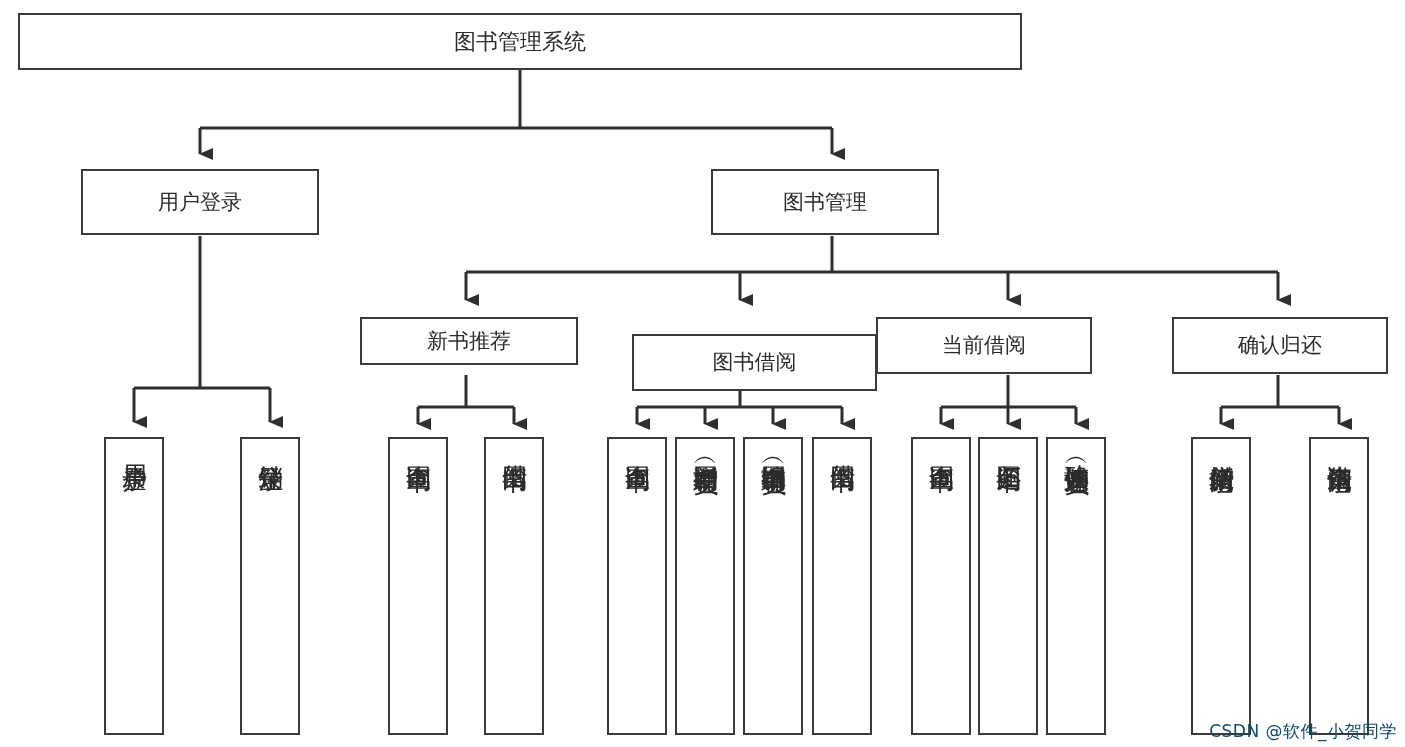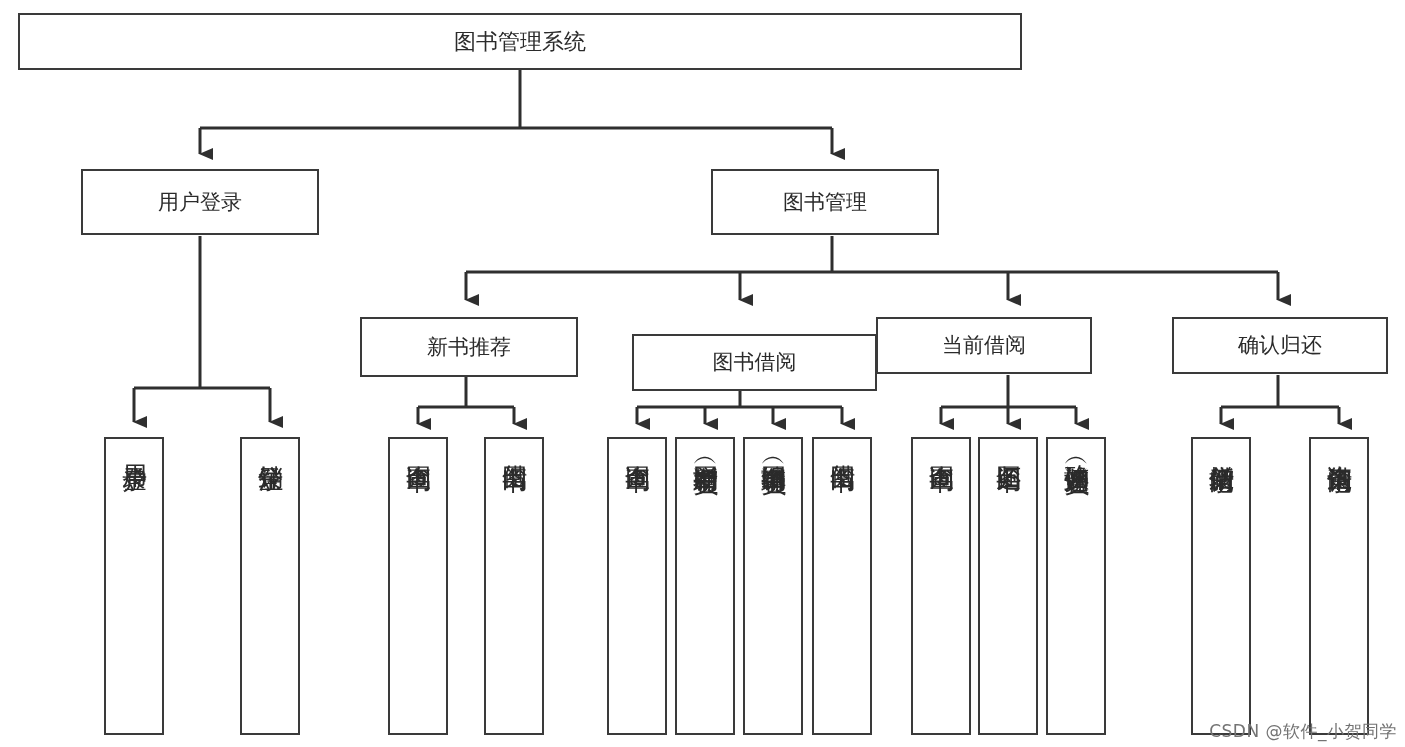--- a/index.html
+++ b/index.html
@@ -59,21 +59,21 @@
     line-height: 1.05;
     letter-spacing: 1px;
     white-space: nowrap;
     text-align: left;
   }
   .watermark {
     position: absolute;
     right: 8px;
     bottom: 4px;
     font-size: 17px;
-    color: #737373;
+    color: #0c4a6e;
     letter-spacing: 0.5px;
     white-space: nowrap;
     font-family: "DejaVu Sans", "Liberation Sans", sans-serif;
   }
 </style>
 </head>
 <body>
 
 <div id="canvas">
 
@@ -132,21 +132,21 @@
     <span class="label">图书管理系统</span>
   </div>
 
   <div class="node level2" style="left:81px; top:169px; width:238px; height:66px;">
     <span class="label">用户登录</span>
   </div>
   <div class="node level2" style="left:711px; top:169px; width:228px; height:66px;">
     <span class="label">图书管理</span>
   </div>
 
-  <div class="node level3" style="left:360px; top:317px; width:218px; height:60px;">
+  <div class="node level3" style="left:360px; top:317px; width:218px; height:48px;">
     <span class="label">新书推荐</span>
   </div>
   <div class="node level3" style="left:632px; top:317px; width:245px; height:57px;margin-top:17px;">
     <span class="label">图书借阅</span>
   </div>
   <div class="node level3" style="left:876px; top:317px; width:216px; height:57px;">
     <span class="label">当前借阅</span>
   </div>
   <div class="node level3" style="left:1172px; top:317px; width:216px; height:57px;">
     <span class="label">确认归还</span>

